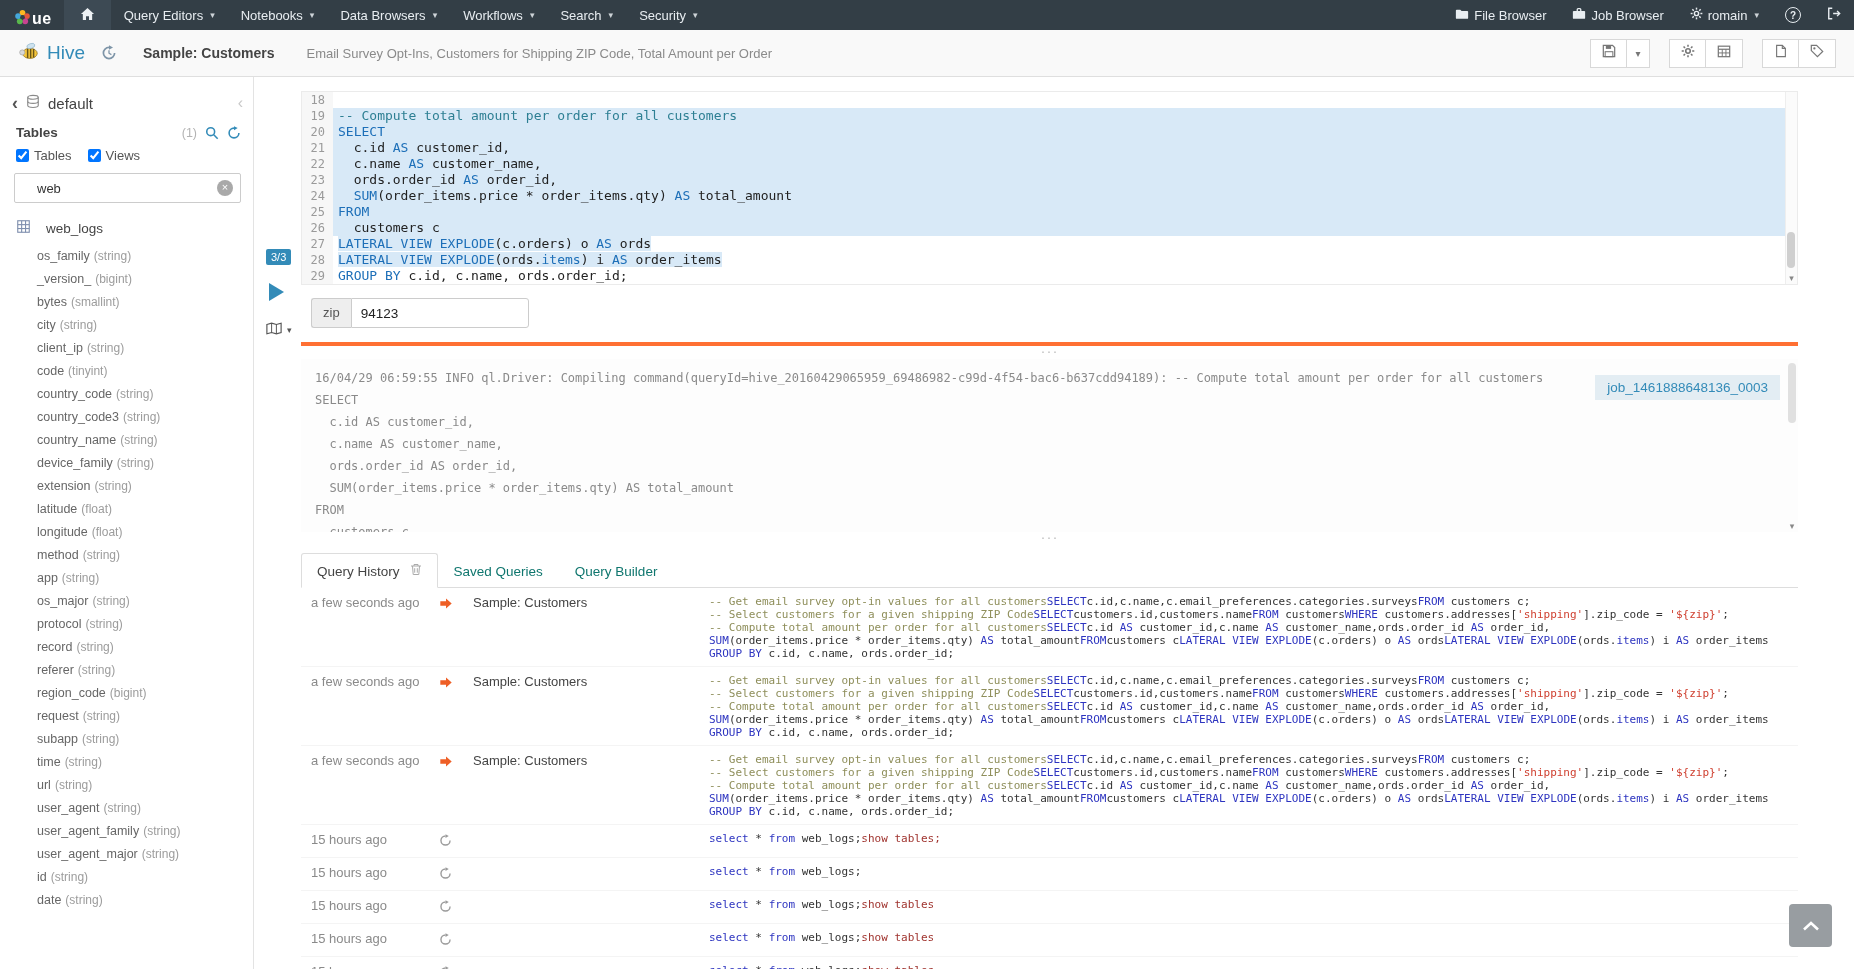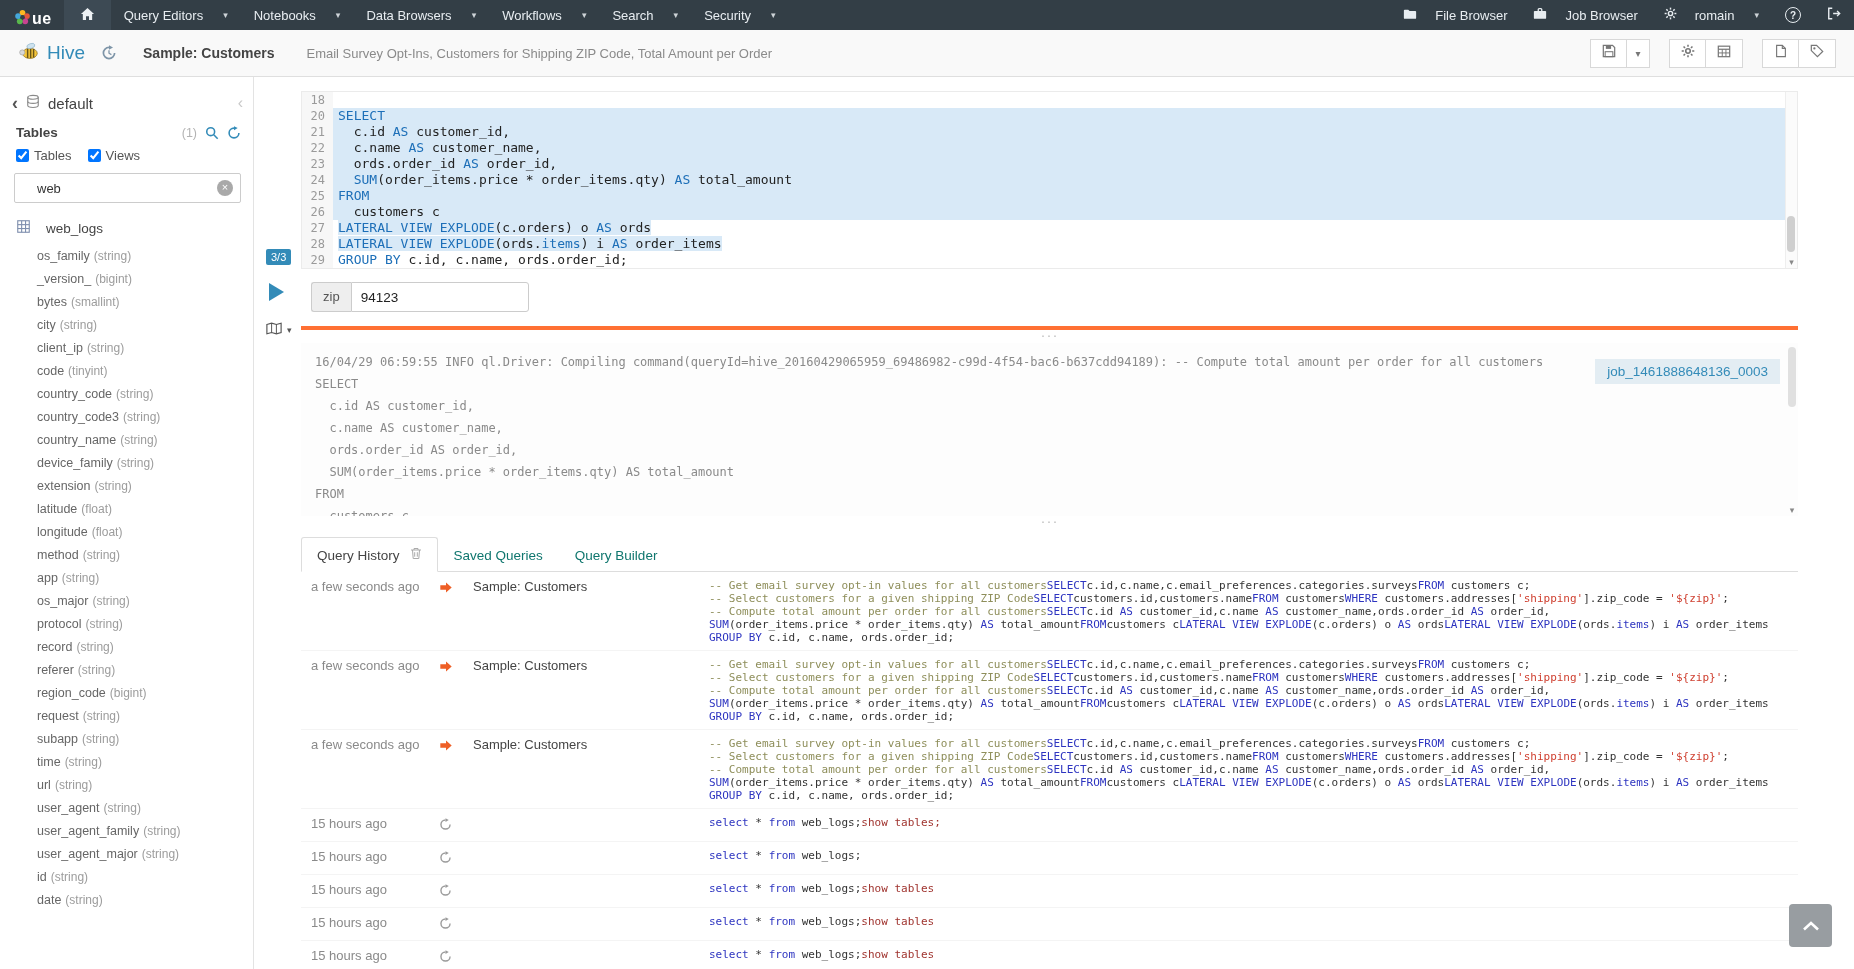--- a/index.html
+++ b/index.html
@@ -3,21 +3,21 @@
 <meta charset="utf-8">
 <style>
   * { box-sizing: border-box; margin: 0; padding: 0; }
   html,body { width:1854px; height:969px; overflow:hidden; background:#fff;
     font-family:"Liberation Sans","DejaVu Sans",sans-serif; position:relative; }
 
   
   .navbar { height:30px; background:#333e46; display:flex; align-items:stretch; color:#e8edf1; font-size:13px; }
   .brand { display:flex; align-items:center; padding:8px 12px 0 14px; cursor:pointer;justify-content:space-between; }
   .brand-text { font-weight:bold; font-size:16px; color:#fff; margin-left:1px; letter-spacing:.5px; }
-  .nav-item { display:flex; align-items:center; padding:0 13px; cursor:pointer; gap:18px; white-space:nowrap; }
+  .nav-item { display:flex; align-items:center; padding:0 13px; cursor:pointer; gap:5px; white-space:nowrap; }
   .nav-item.home { background:#3d4a54; padding:0 16px; }
   .nav-menus { display:flex; align-items:stretch; }
   .caret { font-size:9px; opacity:.85; margin-left:2px; }
   .nav-right { margin-left:auto; display:flex; align-items:stretch; }
   .help-circle { width:16px; height:16px; border:1.5px solid #e8edf1; border-radius:50%; display:flex; align-items:center; justify-content:center; font-size:10px; font-weight:bold; }
 
   
   .subheader { height:47px; background:#f9f9f9; border-bottom:1px solid #dfdfdf; display:flex; align-items:center; padding:0 18px; }
   .app-name { color:#338bb8; font-size:19px; margin-left:7px; cursor:pointer; }
   .hist-ic { margin-left:16px; cursor:pointer; display:flex; align-items:center; }
@@ -370,20 +370,21 @@
                 <path d="M6.3 1 V11.5 M11.7 2.5 V13" stroke="#555" stroke-width="1.1"></path>
               </svg></span>
           <span class="caret">▾</span>
         </div>
       </div>
       <div class="snippet-main">
 
         <div class="editor">
           <div id="editor-lines">
               <div class="ed-line"><span class="ed-gutter">18</span><span class="ed-code"><span></span></span></div>
+              <div class="ed-line"><span class="ed-gutter">19</span><span class="ed-code sel"><span><span class="tk-c">-- Compute total amount per order for all customers</span></span></span></div>
               <div class="ed-line"><span class="ed-gutter">20</span><span class="ed-code sel"><span><span class="tk-k">SELECT</span></span></span></div>
               <div class="ed-line"><span class="ed-gutter">21</span><span class="ed-code sel"><span><span class="tk-p">  c.id </span><span class="tk-k">AS</span><span class="tk-p"> customer_id,</span></span></span></div>
               <div class="ed-line"><span class="ed-gutter">22</span><span class="ed-code sel"><span><span class="tk-p">  c.name </span><span class="tk-k">AS</span><span class="tk-p"> customer_name,</span></span></span></div>
               <div class="ed-line"><span class="ed-gutter">23</span><span class="ed-code sel"><span><span class="tk-p">  ords.order_id </span><span class="tk-k">AS</span><span class="tk-p"> order_id,</span></span></span></div>
               <div class="ed-line"><span class="ed-gutter">24</span><span class="ed-code sel"><span><span class="tk-p">  </span><span class="tk-k">SUM</span><span class="tk-p">(order_items.price * order_items.qty) </span><span class="tk-k">AS</span><span class="tk-p"> total_amount</span></span></span></div>
               <div class="ed-line"><span class="ed-gutter">25</span><span class="ed-code sel"><span><span class="tk-k">FROM</span></span></span></div>
               <div class="ed-line"><span class="ed-gutter">26</span><span class="ed-code sel"><span><span class="tk-p">  customers c</span></span></span></div>
               <div class="ed-line"><span class="ed-gutter">27</span><span class="ed-code"><span class="sel-inline"><span class="tk-k">LATERAL VIEW EXPLODE</span><span class="tk-p">(c.orders) o </span><span class="tk-k">AS</span><span class="tk-p"> ords</span></span></span></div>
               <div class="ed-line"><span class="ed-gutter">28</span><span class="ed-code"><span class="sel-inline"><span class="tk-k">LATERAL VIEW EXPLODE</span><span class="tk-p">(ords.</span><span class="tk-k">items</span><span class="tk-p">) i </span><span class="tk-k">AS</span><span class="tk-p"> order_items</span></span></span></div>
               <div class="ed-line"><span class="ed-gutter">29</span><span class="ed-code"><span><span class="tk-k">GROUP BY</span><span class="tk-p"> c.id, c.name, ords.order_id;</span></span></span></div>

